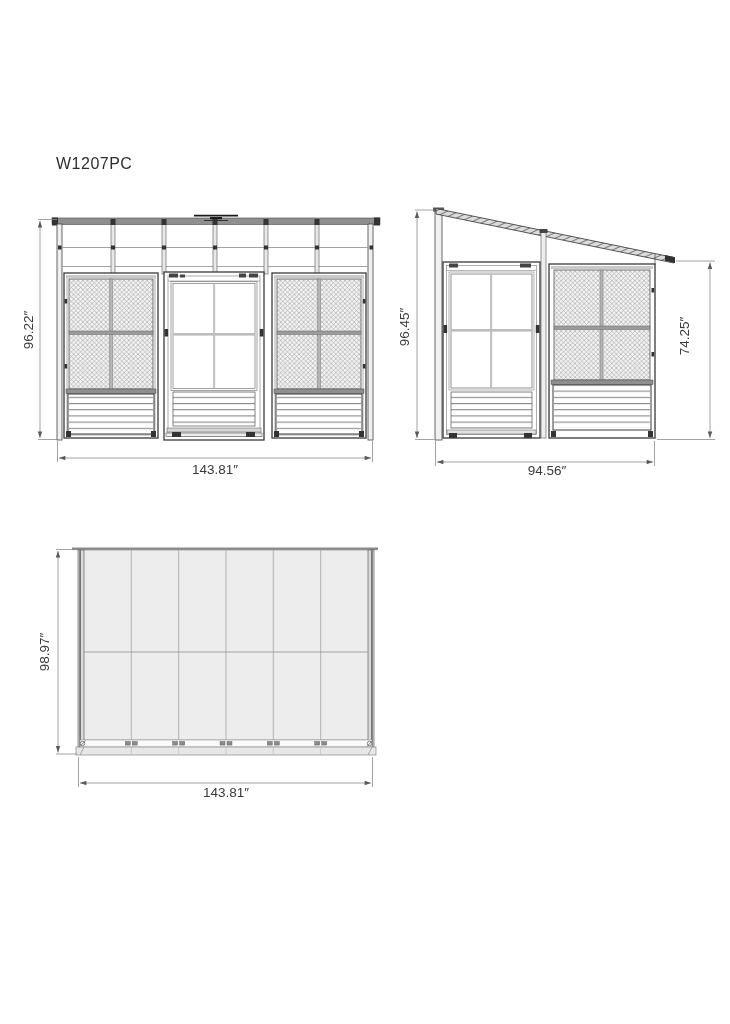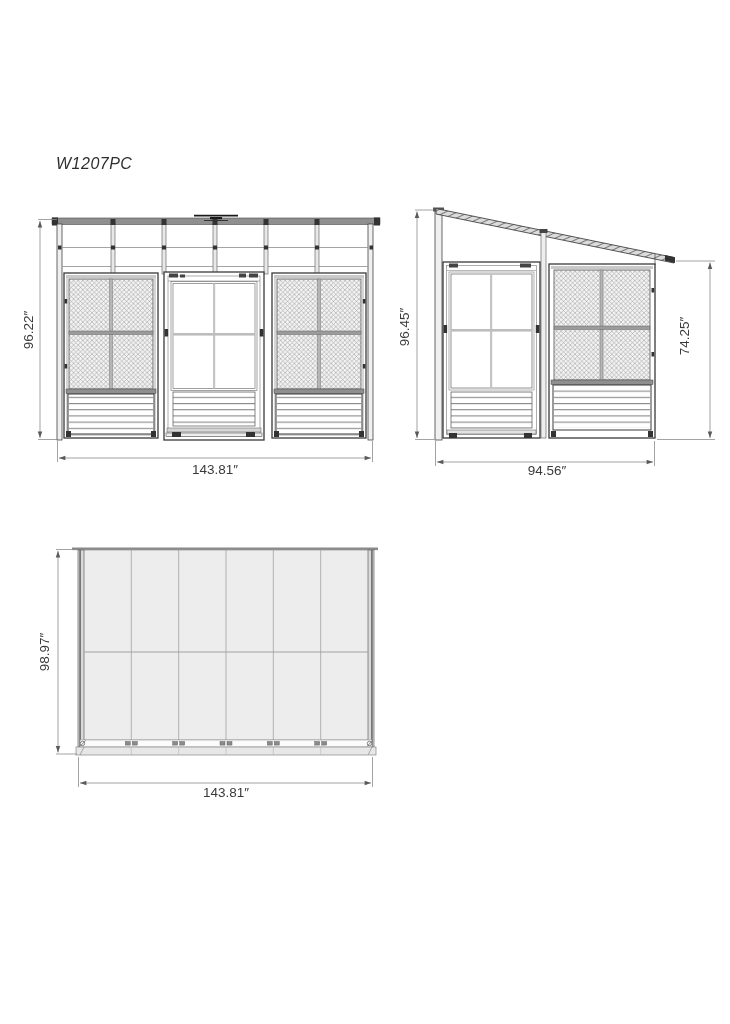--- a/index.html
+++ b/index.html
@@ -1,18 +1,18 @@
 <!DOCTYPE html>
 <html><head>
 <meta charset="utf-8">
 <style>
   html,body{margin:0;padding:0;background:#fff;}
   #canvas{position:relative;width:730px;height:1024px;background:#ffffff;overflow:hidden;
           font-family:"Liberation Sans",sans-serif;}
-  #model-number{position:absolute;left:56px;top:155px;font-size:16px;color:#2e2e2e;letter-spacing:0.5px;font-style:italic;}
+  #model-number{position:absolute;left:56px;top:155px;font-size:16px;color:#2e2e2e;letter-spacing:0.5px;}
   svg text{font-family:"Liberation Sans",sans-serif;font-size:13.5px;fill:#3a3a3a;}
 </style>
 </head>
 <body>
 
 <div id="canvas">
   <div id="model-number">W1207PC</div>
 
   <svg width="730" height="1024" viewBox="0 0 730 1024">
     <defs>

